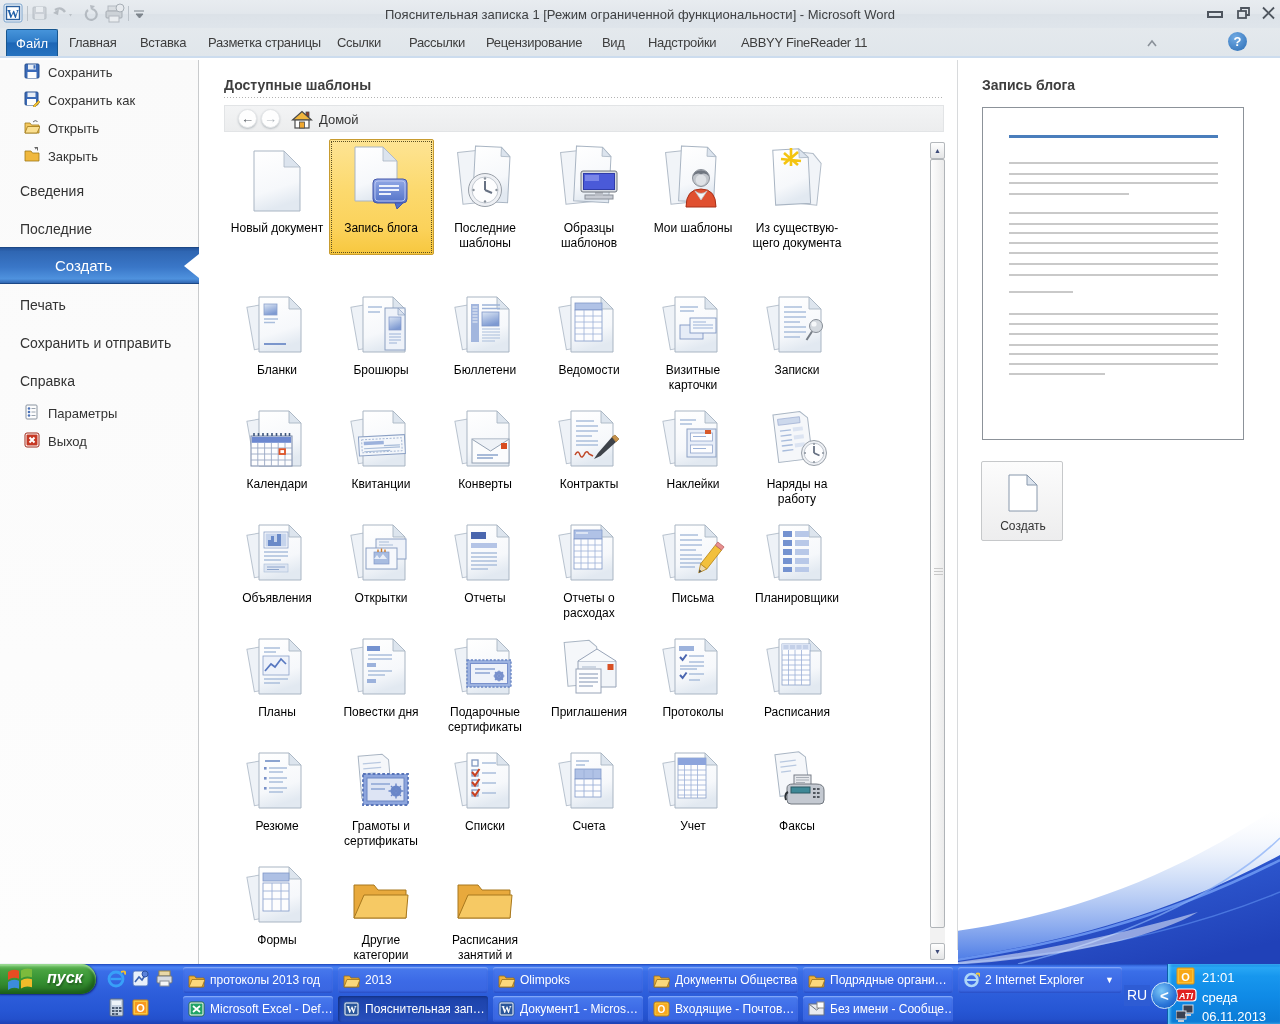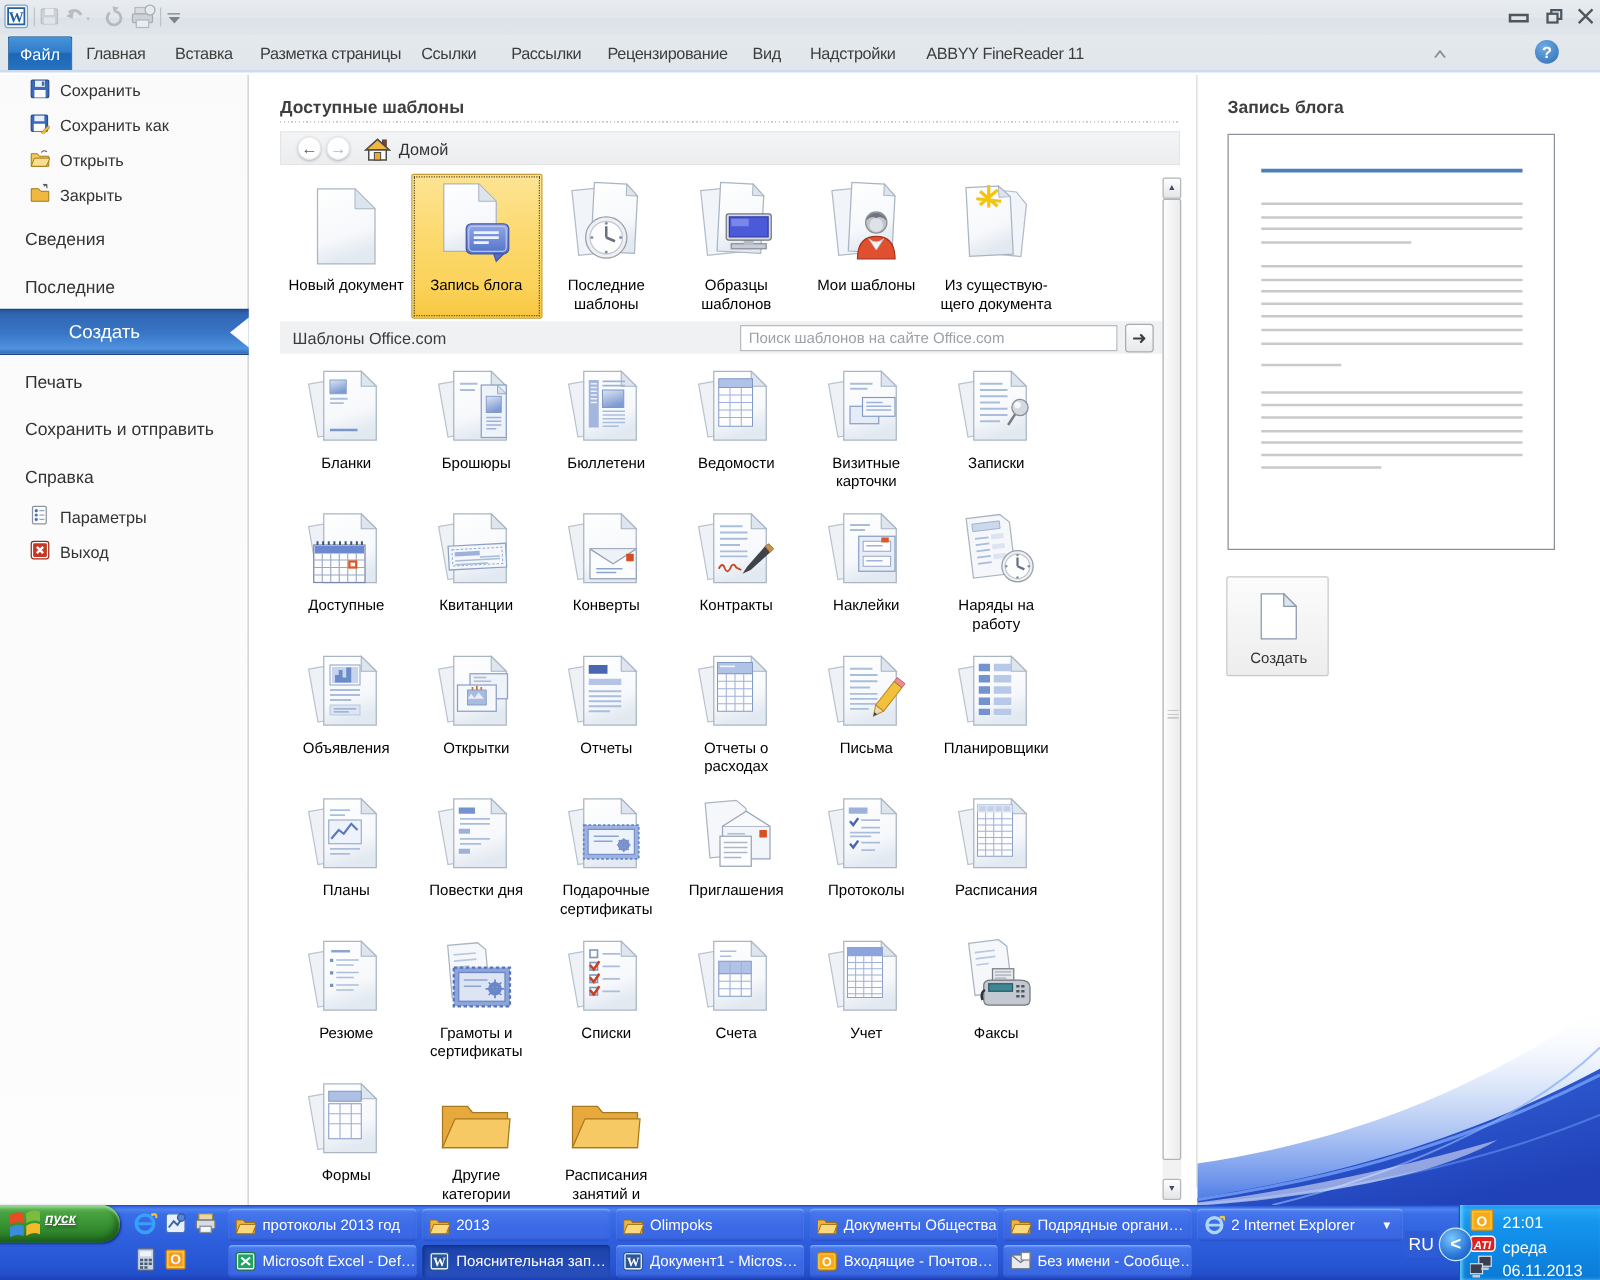--- a/index.html
+++ b/index.html
@@ -68,22 +68,22 @@
   border:1px solid #8c9299;}
 .pl{position:absolute;height:2px;background:#c9c9c9;}
 #createbtn{position:absolute;left:23px;top:401px;width:82px;height:80px;
   background:linear-gradient(180deg,#fcfcfc,#ededee);border:1px solid #c6c8ca;border-radius:2px;}
 #createbtn .t{position:absolute;left:0;width:82px;top:57px;text-align:center;font-size:12px;color:#333;}
 #taskbar{position:absolute;left:0;top:964px;width:1280px;height:60px;
   background:linear-gradient(180deg,#1e47b8 0%,#3a6fe8 3%,#4b82f2 6%,#3a6ee8 12%,#2e5fdc 45%,#2656d4 78%,#2350cc 92%,#1c40b4 100%);}
 #startbtn{position:absolute;left:-2px;top:0px;width:98px;height:30px;border-radius:0 15px 15px 0;
   background:linear-gradient(180deg,#74c56c 0%,#49a341 20%,#389434 50%,#2e8129 80%,#256f22 100%);
   box-shadow:inset 0 2px 2px #9ada92, inset -3px -3px 5px #1b5c1a, 1px 1px 2px #12277a;}
-#startbtn .t{position:absolute;left:38px;top:5px;color:#fff;font-size:11px;font-weight:bold;
-  font-style:italic;text-shadow:1px 2px 2px #235c20;text-decoration:underline;}
+#startbtn .t{position:absolute;left:49px;top:5px;color:#fff;font-size:16px;font-weight:bold;
+  font-style:italic;text-shadow:1px 2px 2px #235c20;}
 .tbtn{position:absolute;height:26px;border-radius:3px;
   background:linear-gradient(180deg,#638ff4 0%,#4677ec 10%,#3c6ae6 55%,#3a67e2 90%,#2e58d0 100%);
   box-shadow:inset 0 1px 1px #86aaf8, inset 0 -1px 2px #2a50c8;
   color:#fff;font-size:12px;line-height:26px;padding-left:27px;white-space:nowrap;overflow:hidden;}
 .tbtn.active{background:linear-gradient(180deg,#1c42aa 0%,#2148b2 50%,#2950be 100%);
   box-shadow:inset 1px 1px 3px #122e7a;}
 .tbtn .fi{position:absolute;left:5px;top:5px;width:17px;height:16px;}
 #tray{position:absolute;left:1167px;top:0;width:113px;height:60px;
   background:linear-gradient(180deg,#0f86e2 0%,#28a7f5 6%,#1797ee 20%,#0f8ae6 55%,#0b7ad4 100%);
   border-left:1px solid #0a5ea8;box-shadow:inset 2px 0 3px #66ccfa;}
@@ -150,20 +150,21 @@
         </g>
 <g opacity="0.8">
           <rect x="108" y="5" width="11" height="5" fill="#d7dbdf" stroke="#a8aeb5"></rect>
 <rect x="106" y="10" width="16" height="7" rx="1" fill="#c8cdd2" stroke="#989fa6"></rect>
 <rect x="109" y="15" width="10" height="6" fill="#eef0f2" stroke="#a8aeb5"></rect>
 <circle cx="120" cy="7" r="4" fill="#e8ebee" stroke="#98a0a8"></circle>
         </g>
 <rect x="128" y="5" width="1" height="15" fill="#bcc3ca"></rect>
 <path d="M134 10 h10 M136 13 l3.5 4 l3.5 -4 z" stroke="#7d848c" fill="#7d848c"></path>
 </svg>
+<div id="title-text">Пояснительная записка 1 [Режим ограниченной функциональности] - Microsoft Word</div>
 <svg width="90" height="22" viewBox="0 0 90 22" style="position:absolute;left:1200px;top:3px">
 <rect x="8" y="9" width="14" height="5" fill="none" stroke="#4e555e" stroke-width="2"></rect>
 <g stroke="#4e555e" stroke-width="1.8" fill="none">
           <rect x="38" y="8" width="8" height="7"></rect>
           <path d="M41 8 v-3 h8 v7 h-3"></path>
         </g>
 <g stroke="#4e555e" stroke-width="1.8">
           <path d="M63 4.5 l11 11 M74 4.5 l-11 11"></path>
         </g>
 </svg>
@@ -351,25 +352,20 @@
         </div>
 <div class="tile" style="left:337px;top:161px">
           <div class="lbl">Образцы<br>шаблонов</div>
         </div>
 <div class="tile" style="left:441px;top:161px">
           <div class="lbl">Мои шаблоны</div>
         </div>
 <div class="tile" style="left:545px;top:161px">
           <div class="lbl">Из существую-<br>щего документа</div>
         </div>
-<div id="band">
-          <span class="t">Шаблоны Office.com</span>
-<div id="searchbox">Поиск шаблонов на сайте Office.com</div>
-<div id="gobtn">➜</div>
-</div>
 <div id="grid">
 <svg class="gi" width="66" height="60" viewBox="0 0 66 60" style="left:44px;top:235px">
             <use href="#stk"></use>
             <rect x="20" y="9" width="13" height="11" fill="url(#imgb)" stroke="#8aa0cc" stroke-width="0.8"></rect>
             <path d="M20 24 h14 M20 27.5 h11" stroke="#aabedc" stroke-width="1.5"></path>
             <path d="M20 49 h22" stroke="#7b96cc" stroke-width="2"></path>
           </svg>
 <div class="tile" style="left:25px;top:303px">
             <div class="lbl">Бланки</div>
           </div>
@@ -435,21 +431,21 @@
               <rect x="0" y="3" width="41" height="30" fill="#fdfdfe" stroke="#7888a8"></rect>
               <rect x="0.8" y="3.8" width="39.4" height="6" fill="#6c88d0"></rect>
               <g stroke="#3e567c" stroke-width="1.6">
                 <path d="M3 3 v-3 M7.5 3 v-3 M12 3 v-3 M16.5 3 v-3 M21 3 v-3 M25.5 3 v-3 M30 3 v-3 M34.5 3 v-3 M38.5 3 v-3"></path>
               </g>
               <path d="M0 15 h41 M0 21 h41 M0 27 h41 M6.8 9.8 v23 M13.6 9.8 v23 M20.4 9.8 v23 M27.2 9.8 v23 M34 9.8 v23" stroke="#9aa8c4" stroke-width="0.9" fill="none"></path>
               <rect x="28.5" y="16.2" width="5.5" height="4.8" fill="none" stroke="#e05426" stroke-width="1.8"></rect>
             </g>
           </svg>
 <div class="tile" style="left:25px;top:417px">
-            <div class="lbl">Доступные</div>
+            <div class="lbl">Календари</div>
           </div>
 <svg class="gi" width="66" height="60" viewBox="0 0 66 60" style="left:148px;top:349px">
             <use href="#stk"></use>
             <g transform="rotate(-3 30 38)">
               <rect x="11" y="27" width="46" height="19" fill="#f4f7fb" stroke="#8ba0c4"></rect>
               <rect x="14" y="30" width="40" height="13" fill="none" stroke="#9cb0d0" stroke-dasharray="2 1.5" stroke-width="0.9"></rect>
               <rect x="16" y="32" width="20" height="3.5" fill="#9cb2dc"></rect>
               <path d="M16 39 h36 M16 42 h26" stroke="#a8bcd8" stroke-width="1.2"></path>
               <path d="M36 37 h16" stroke="#a8bcd8" stroke-width="1.2"></path>
             </g>

